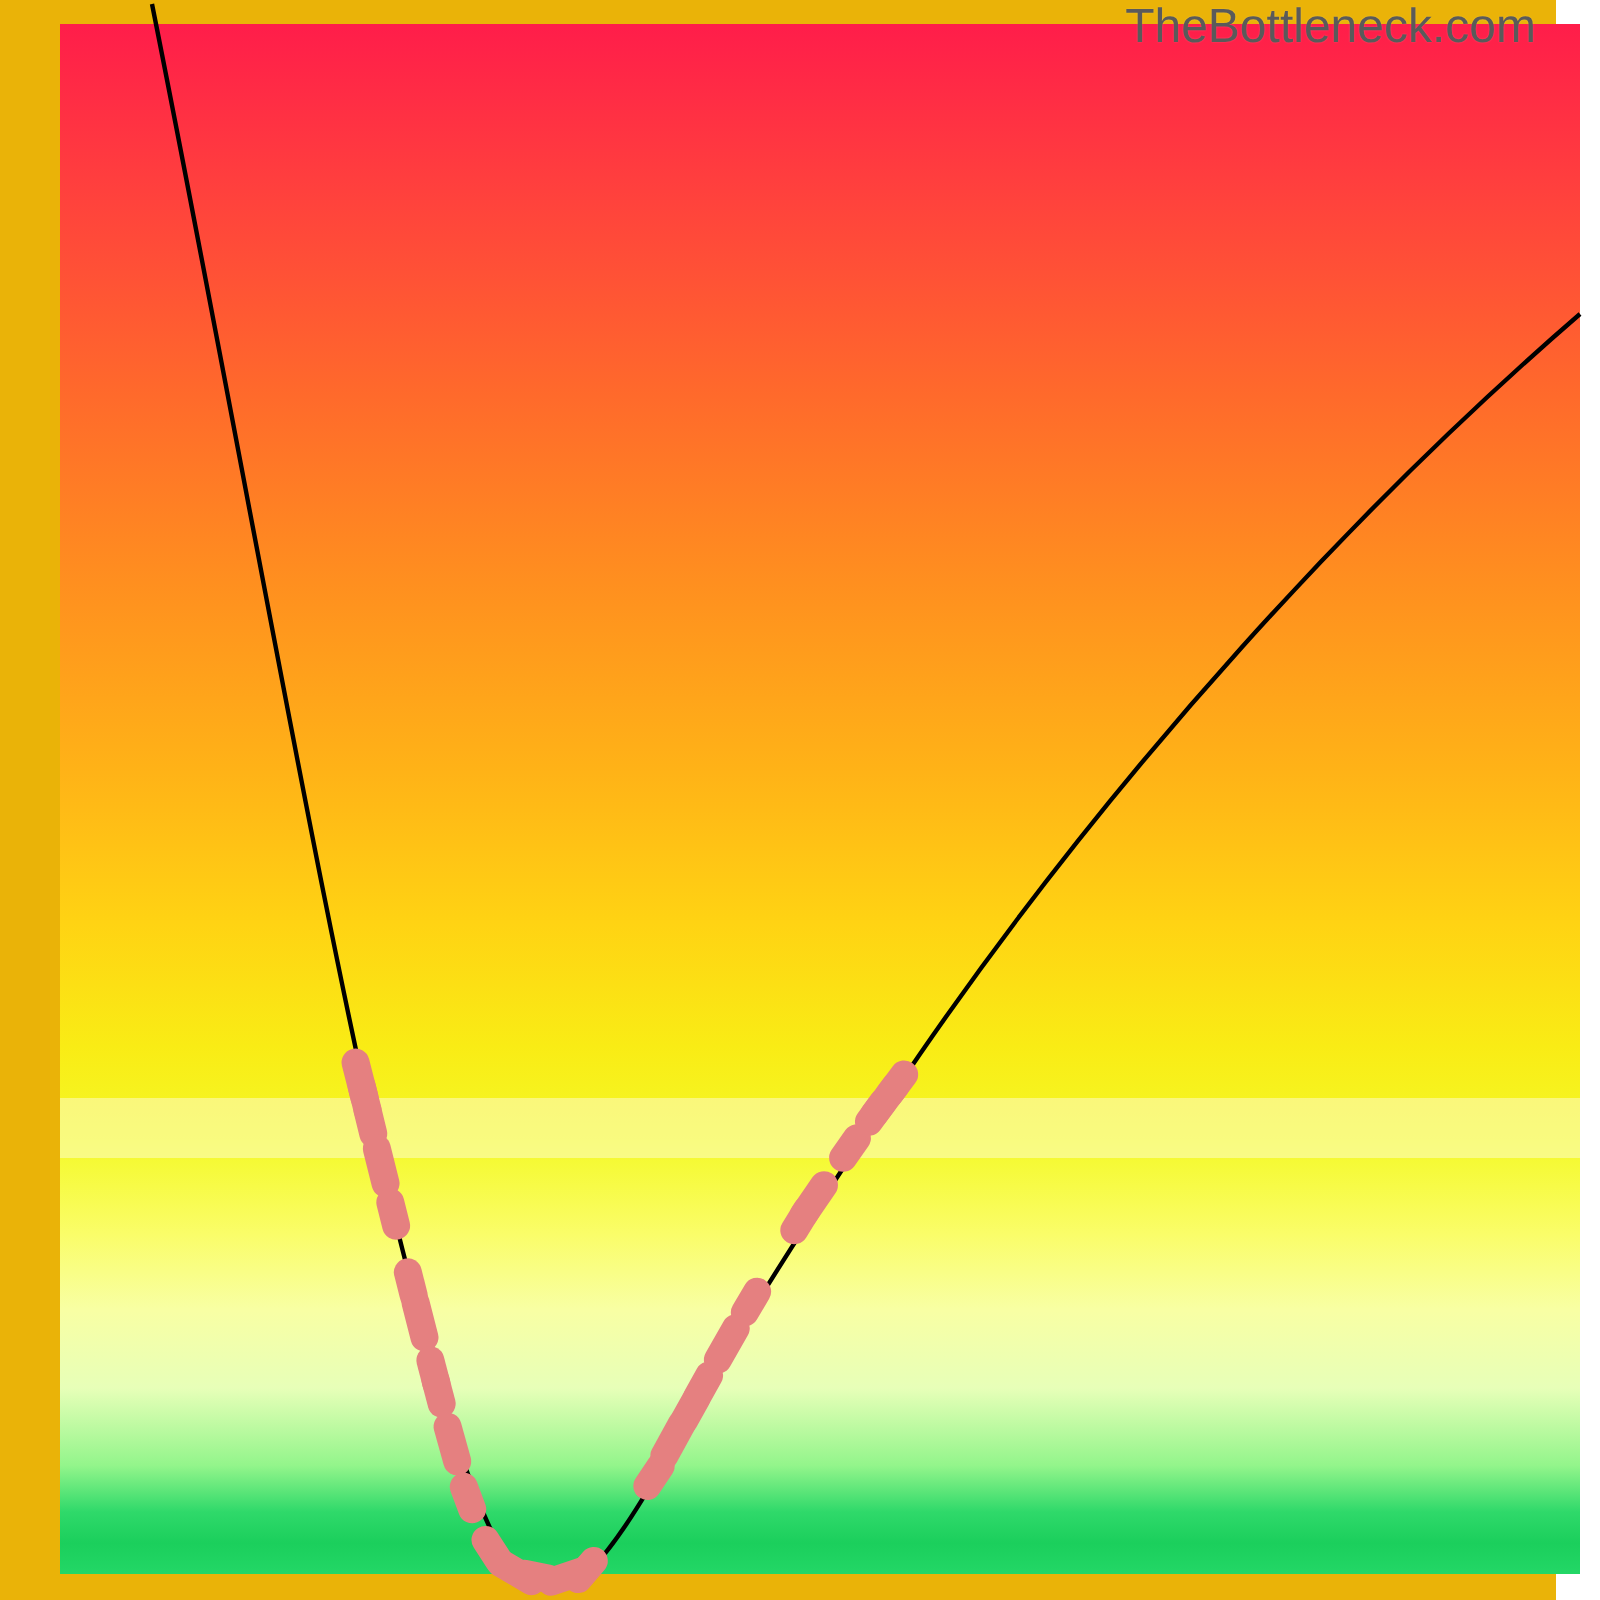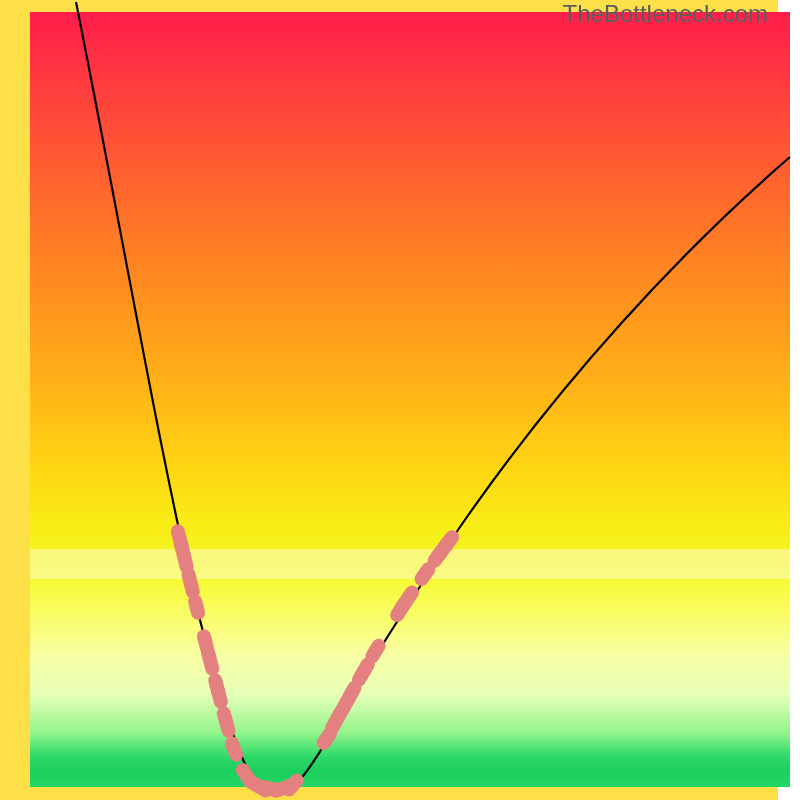--- a/index.html
+++ b/index.html
@@ -7,21 +7,21 @@
     padding: 0;
     width: 800px;
     height: 800px;
     overflow: hidden;
     font-family: Arial, Helvetica, sans-serif;
   }
   .stage {
     position: relative;
     width: 778px;
     height: 800px;
-    background: #fde047;
+    background: #eab308;
   }
   .plot-area {
     position: absolute;
     left: 30px;
     top: 12px;
     width: 760px;
     height: 775px;
     background: linear-gradient(
       to bottom,
       #ff1d4a 0%,

